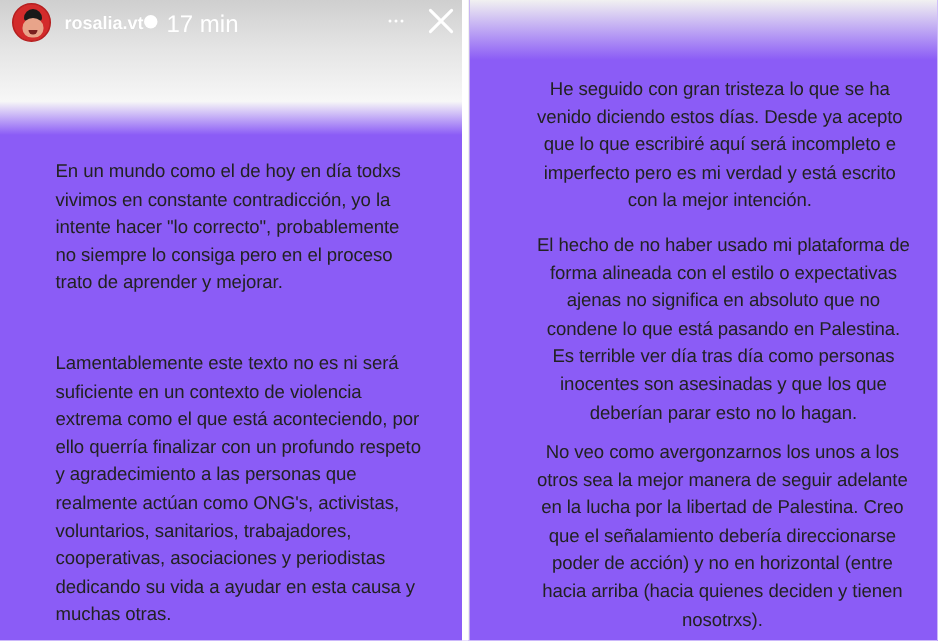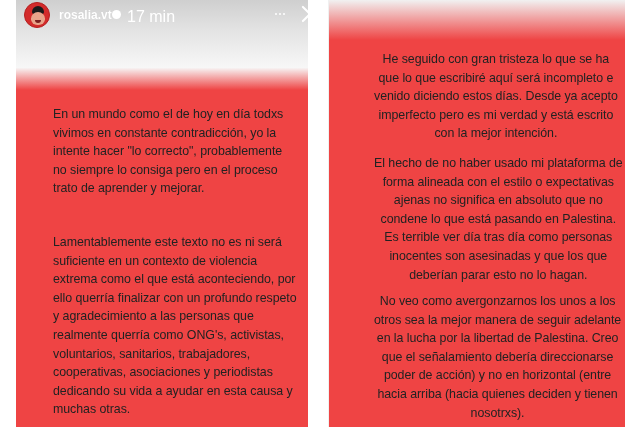--- a/index.html
+++ b/index.html
@@ -3,21 +3,21 @@
   <meta charset="utf-8">
   <style>
     * { box-sizing: border-box; margin: 0; padding: 0; }
     html, body {
       width: 625px; height: 427px; overflow: hidden;
       background: #ffffff;
       font-family: "Liberation Sans", "DejaVu Sans", sans-serif;
     }
     .wrap { position: relative; width: 625px; height: 427px; display: flex; }
     .panel {
-      position: relative; height: 427px; background: #ef4444; overflow: hidden; margin-left: 16px;
+      position: relative; height: 427px; background: #8b5cf6; overflow: hidden;
     }
     .panel-left { width: 308px; }
     .gap { width: 4px; height: 427px; background: #ffffff; }
     .panel-right { width: 313px; border-left: 1px solid #f0f0f0; text-align: center; }
     .panel-left::before {
       content: ""; position: absolute; left: 0; top: 0; right: 0; height: 90px;
       background: linear-gradient(to bottom, #cfcfcf 0%, #e4e4e4 35%, #f7f7f7 75%, rgba(253,253,253,0) 100%);
     }
     .panel-right::before {
       content: ""; position: absolute; left: 0; top: 0; right: 0; height: 40px;
@@ -114,35 +114,35 @@
       <span class="line">no siempre lo consiga pero en el proceso</span>
       <span class="line">trato de aprender y mejorar.</span>
     </div>
 
     <div class="story-text left-p2 para">
       <span class="line">Lamentablemente este texto no es ni será</span>
       <span class="line">suficiente en un contexto de violencia</span>
       <span class="line">extrema como el que está aconteciendo, por</span>
       <span class="line">ello querría finalizar con un profundo respeto</span>
       <span class="line">y agradecimiento a las personas que</span>
-      <span class="line">realmente querría como ONG's, activistas,</span>
+      <span class="line">realmente actúan como ONG's, activistas,</span>
       <span class="line">voluntarios, sanitarios, trabajadores,</span>
       <span class="line">cooperativas, asociaciones y periodistas</span>
       <span class="line">dedicando su vida a ayudar en esta causa y</span>
       <span class="line">muchas otras.</span>
     </div>
   </div>
 
   <div class="gap"></div>
 
   <div class="panel panel-right">
     <div class="story-text right-p1 para">
       <span class="line">He seguido con gran tristeza lo que se ha</span>
+      <span class="line">venido diciendo estos días. Desde ya acepto</span>
       <span class="line">que lo que escribiré aquí será incompleto e</span>
-      <span class="line">venido diciendo estos días. Desde ya acepto</span>
       <span class="line">imperfecto pero es mi verdad y está escrito</span>
       <span class="line">con la mejor intención.</span>
     </div>
 
     <div class="story-text right-p2 para">
       <span class="line">El hecho de no haber usado mi plataforma de</span>
       <span class="line">forma alineada con el estilo o expectativas</span>
       <span class="line">ajenas no significa en absoluto que no</span>
       <span class="line">condene lo que está pasando en Palestina.</span>
       <span class="line">Es terrible ver día tras día como personas</span>

